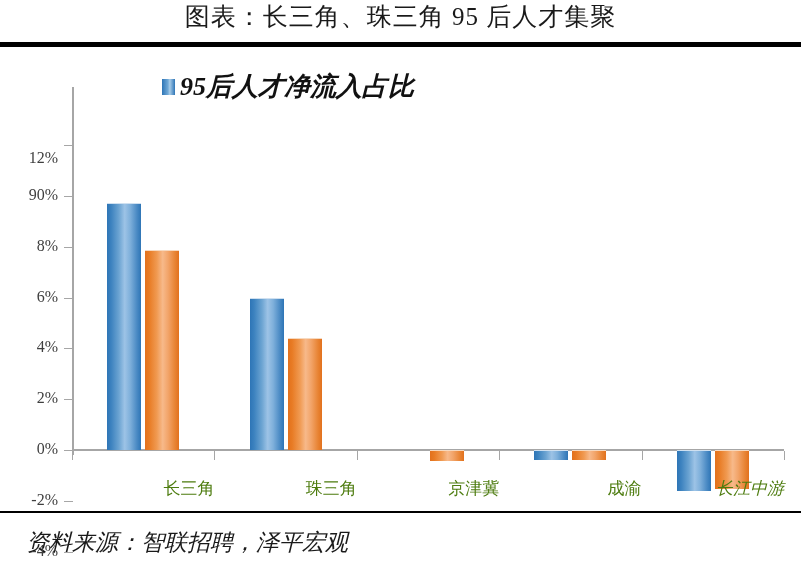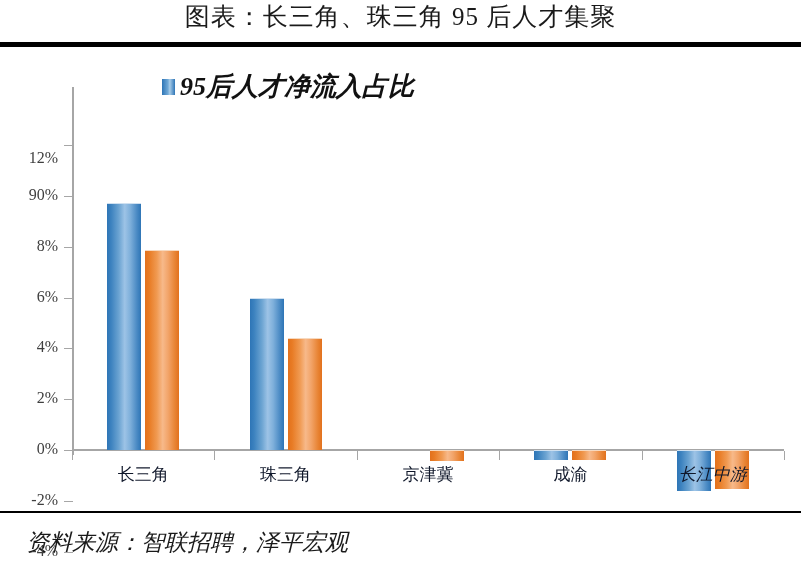--- a/index.html
+++ b/index.html
@@ -122,24 +122,24 @@
   }
   .x-tick {
     position: absolute;
     top: 404px;
     width: 1px;
     height: 9px;
     background: #a6a6a6;
   }
   .cat-label {
     position: absolute;
-    top: 416px;
-    text-align: center;
+    top: 430px;
+    text-align: right;
     font-size: 17px;
-    color: #0f172a;
+    color: #4d7c0f;
     font-family: "Liberation Serif", "DejaVu Serif", serif;
     white-space: nowrap;
   }
 
   .bar {
     position: absolute;
     box-sizing: border-box;
   }
   .bar.blue {
     background: linear-gradient(to right,

